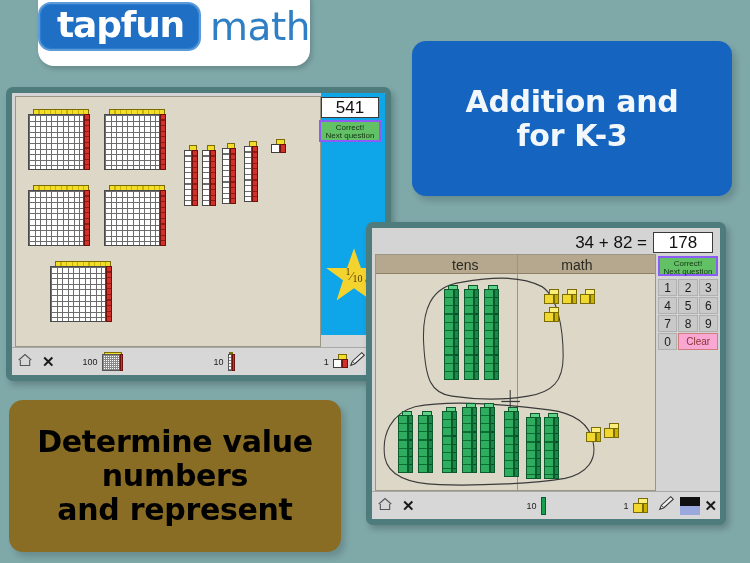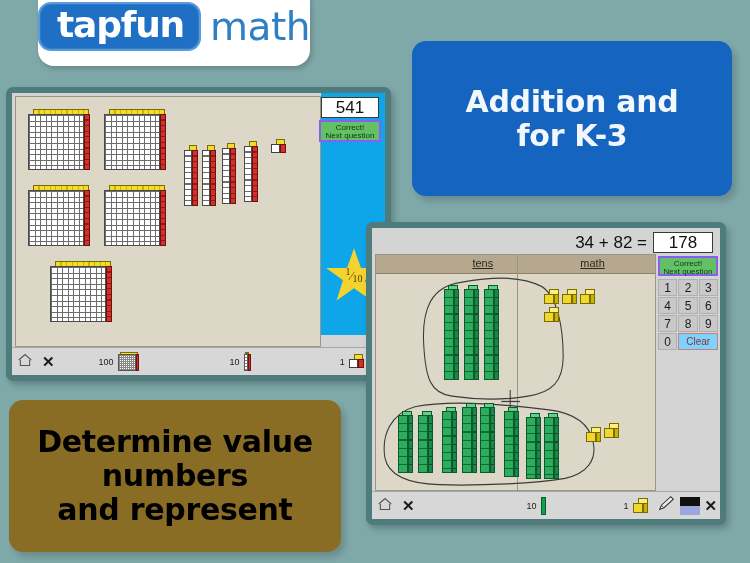--- a/index.html
+++ b/index.html
@@ -188,41 +188,41 @@
 
   #p2-work {
     position: absolute; left: 3px; top: 26px; right: 64px; bottom: 28px;
     background: #dcd7c6; border: 1px solid #9a9686; overflow: hidden;
   }
   #p2-header {
     position:absolute; left:0; top:0; width:100%; height: 19px;
     background:#b5a88e; border-bottom: 1px solid #8d8168;
   }
   #p2-header .col {
-    position:absolute; top:2px; font-size:11px; color:#2a2a22; text-align:right;text-decoration:underline;
+    position:absolute; top:2px; font-size:14px; color:#2a2a22; text-align:center;
   }
   #p2-divider {
     position:absolute; left: 50.5%; top: 0; width: 1px; bottom: 0;
     background: #9a9686;
   }
   #p2-side { position:absolute; right:0; top:26px; width:64px; bottom:28px; background:#d4d4d4; }
   #p2-correct { position:absolute; left:2px; top:2px; width:60px; height:20px; }
 
   .keypad {
     position: absolute; left: 2px; top: 25px; width: 60px;
     display: grid; grid-template-columns: repeat(3,1fr);
     gap: 1px;
   }
   .key {
     background: #c9c9c9; border: 1px solid #b0b0b0;
     height: 17px; display:flex; align-items:center; justify-content:center;
     font-size: 12px; color: #1a1a1a;
     font-family: "Liberation Sans", sans-serif;
   }
-  .key.clear { grid-column: span 2; background: #7dd3fc; border-color:#d07c7c; color:#8a3535; font-size:10px; }
+  .key.clear { grid-column: span 2; background: #f9a8d4; border-color:#d07c7c; color:#8a3535; font-size:10px; }
 
   
   .grod { position: absolute; width: 15px; }
   .grod .face {
     position:absolute; left:0; top:4px; width:10px; height: calc(100% - 4px);
     background: repeating-linear-gradient(to bottom,#2fad5e 0 7px,#0d6b33 7px 8.2px);
     border: 1px solid #0b5a2b;
   }
   .grod .top { position:absolute; left:4px; top:0; width:10px; height:5px; background:#5fd189; border:1px solid #0b5a2b; }
   .grod .right {
@@ -339,21 +339,21 @@
     </div>
 
     <div class="toolbar">
       <span style="margin-left:5px;">
         <svg class="home-icon" viewBox="0 0 20 18">
             <path d="M2 9 L10 2 L18 9" fill="none" stroke="#555" stroke-width="1.4"></path>
             <path d="M4 9 v7 h12 v-7" fill="none" stroke="#555" stroke-width="1.4"></path>
           </svg>
       </span>
       <span class="tb-x" style="margin-left:9px;">✕</span>
-      <span class="tb-item" style="margin-left:44px;">
+      <span class="tb-item" style="margin-left:28px;">
         <span class="tb-label">100</span>
         <span class="flat" style="position:relative; width:22px; height:20px;">
           <span class="top" style="left:2px;top:0;width:18px;height:3px;position:absolute;background:#f2dd2a;border:1px solid #7a6c00;"></span>
           <span class="right" style="left:18px;top:2px;width:3px;height:17px;position:absolute;background:#d2302a;border:1px solid #6e100c;"></span>
           <span class="face" style="left:0;top:2px;width:18px;height:17px;position:absolute;background:repeating-linear-gradient(to right,#888 0 1px,transparent 1px 2px),repeating-linear-gradient(to bottom,#888 0 1px,transparent 1px 2px),#fff;border:1px solid #555;"></span>
         </span>
       </span>
       <span class="tb-item" style="margin-left:90px;">
         <span class="tb-label">10</span>
         <span style="position:relative;display:inline-block;width:8px;height:20px;">

